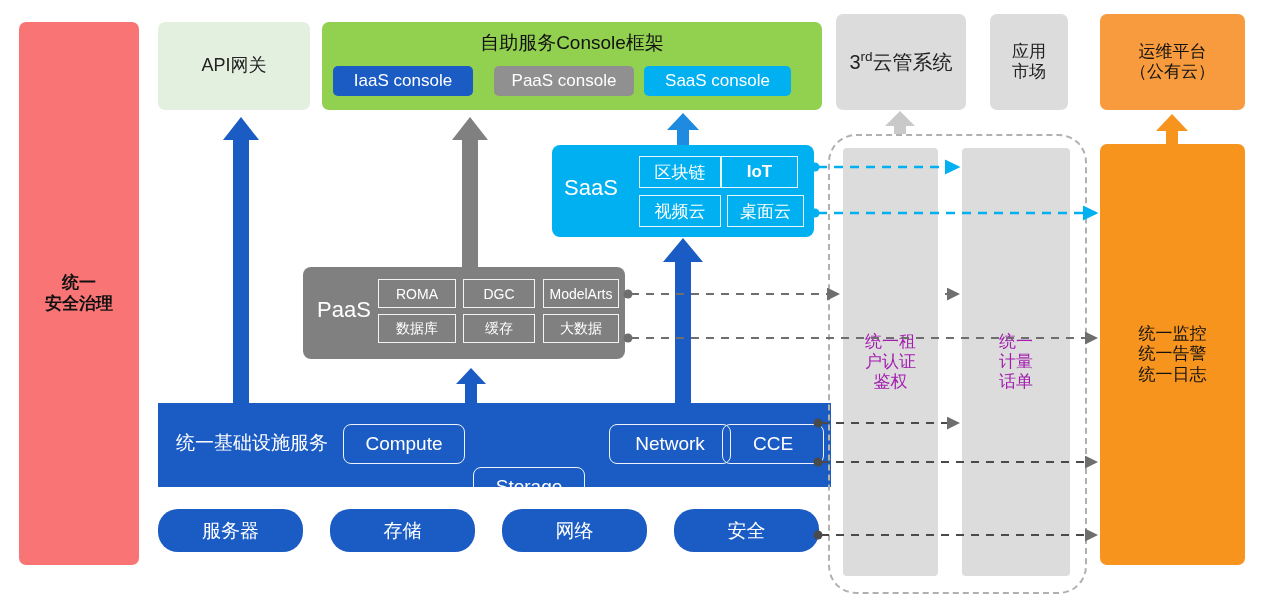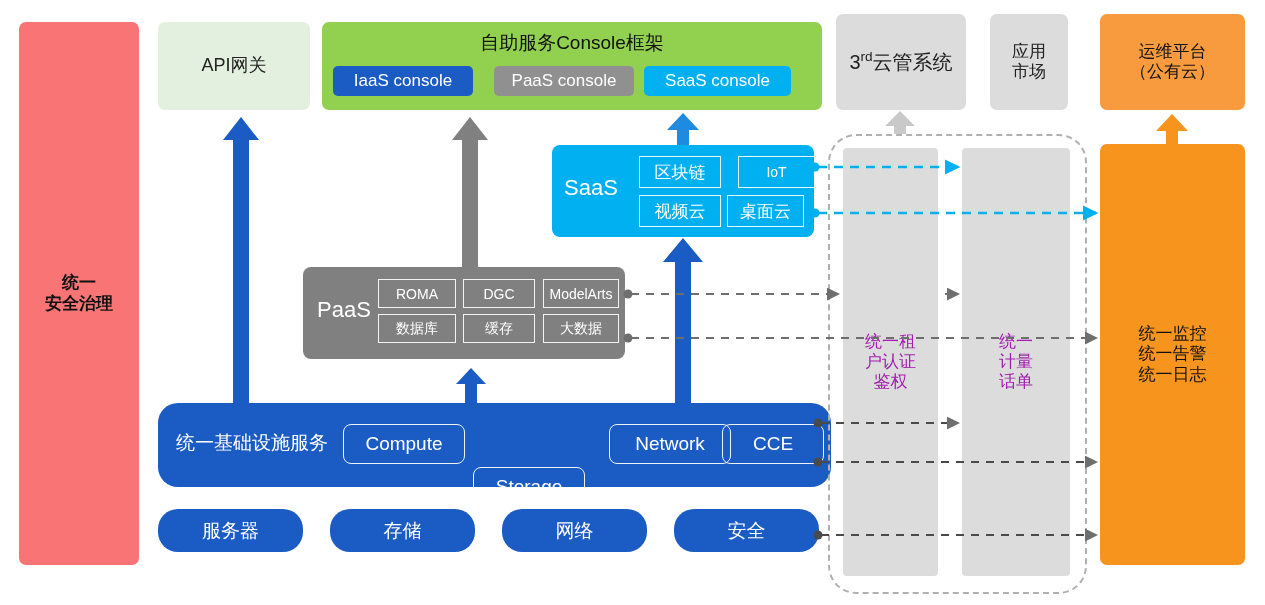--- a/index.html
+++ b/index.html
@@ -30,36 +30,36 @@
 
   
   .opstop{left:1100px;top:14px;width:145px;height:96px;background:#F7941E;border-radius:7px;color:#111;font-size:17px;}
   .opstop.o2{background:#F79B3E;}
 
   
   .saas{left:552px;top:145px;width:262px;height:92px;background:#00B0F0;border-radius:8px;display:block;}
   .saas-title{position:absolute;left:12px;top:30px;color:#fff;font-size:22px;}
   .chip-out{position:absolute;border:1.6px solid rgba(255,255,255,.9);border-radius:0;display:flex;align-items:center;justify-content:center;color:#fff;}
   .s1{left:87px;top:11px;width:80px;height:30px;font-size:17px;}
-  .s2{left:186px;top:11px;width:75px;height:30px;font-size:14px;}
+  .s2{left:169px;top:11px;width:75px;height:30px;font-size:17px;font-weight:bold;}
   .s3{left:87px;top:50px;width:80px;height:30px;font-size:17px;}
   .s4{left:175px;top:50px;width:75px;height:30px;font-size:17px;}
 
   
   .paas{left:303px;top:267px;width:322px;height:92px;background:#808080;border-radius:8px;display:block;}
   .paas-title{position:absolute;left:14px;top:30px;color:#fff;font-size:22px;}
   .p1{left:75px;top:12px;width:76px;height:27px;font-size:14px;}
   .p2{left:160px;top:12px;width:70px;height:27px;font-size:14px;}
   .p3{left:240px;top:12px;width:74px;height:27px;font-size:14px;}
   .p4{left:75px;top:47px;width:76px;height:27px;font-size:14px;}
   .p5{left:160px;top:47px;width:70px;height:27px;font-size:14px;}
   .p6{left:240px;top:47px;width:74px;height:27px;font-size:14px;}
 
   
-  .infra{left:158px;top:403px;width:673px;height:84px;background:#1A5BC4;border-radius:20px;display:block;}
+  .infra{left:158px;top:403px;width:673px;height:84px;background:#1A5BC4;border-radius:0;display:block;}
   .infra-title{position:absolute;left:18px;top:27px;color:#fff;font-size:19px;}
   .i-chip{position:absolute;top:21px;height:38px;border:1.6px solid rgba(255,255,255,.92);border-radius:8px;
     display:flex;align-items:center;justify-content:center;color:#fff;font-size:19px;}
   .i1{left:185px;width:120px;}
   .i2{left:315px;width:110px;margin-top:43px;}
   .i3{left:416px;width:120px;margin-left:35px;}
   .i4{left:564px;width:100px;}
 
   
   .bottom{position:absolute;top:509px;height:43px;background:#1A5BC4;border-radius:20px;color:#fff;font-size:19px;

